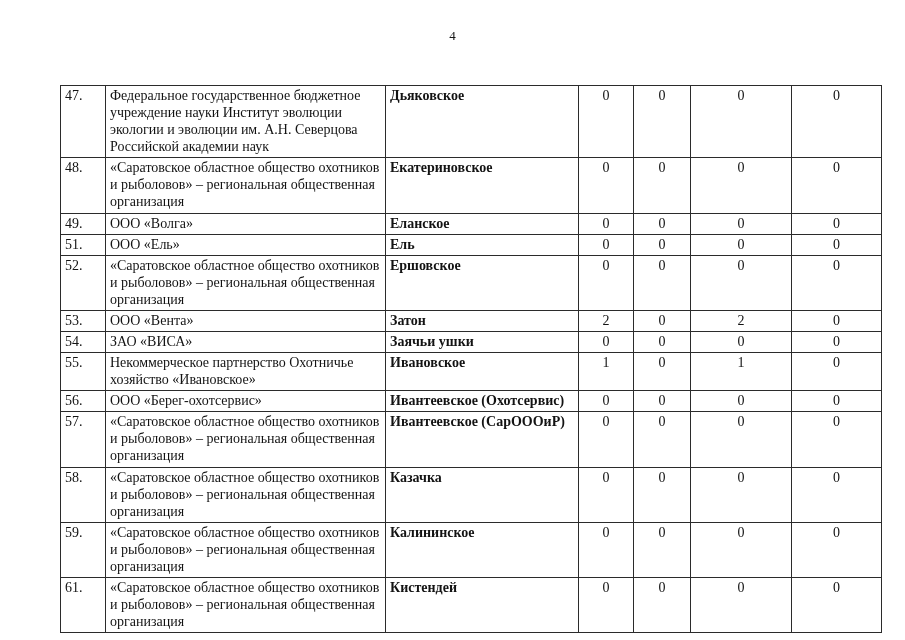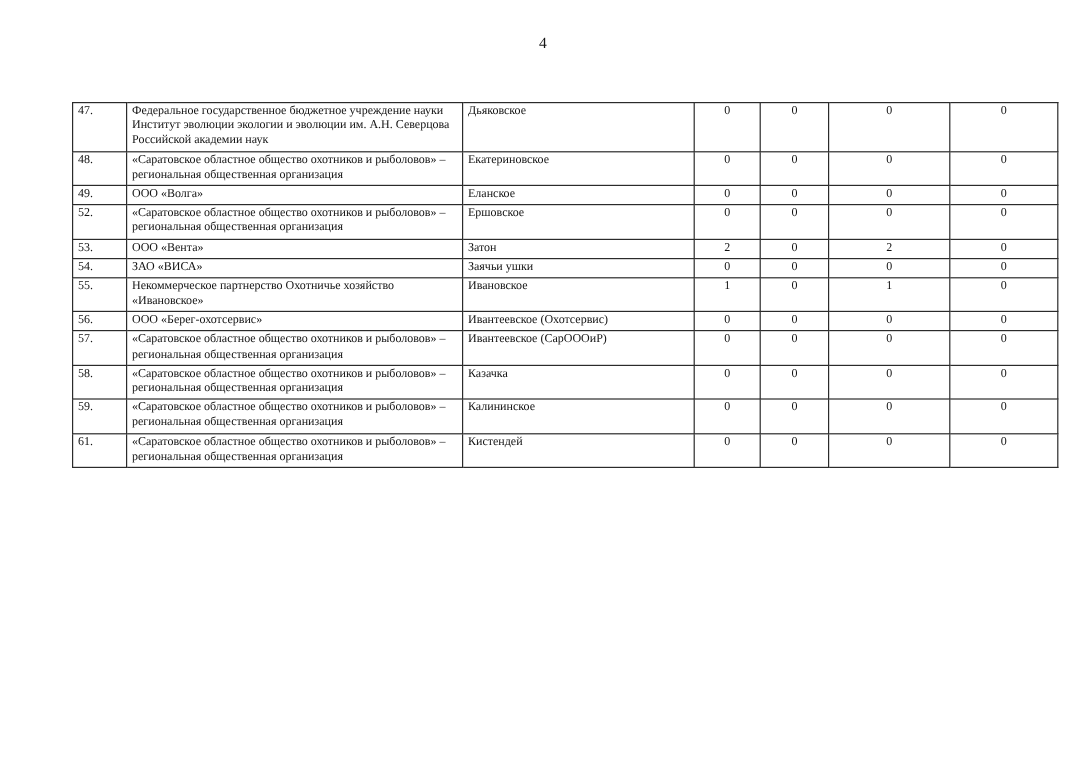--- a/index.html
+++ b/index.html
@@ -24,33 +24,33 @@
   }
   .doc-table-wrap {
     position: absolute;
     top: 85px; left: 60px;
     width: 821px;
   }
   table.doc-table {
     border-collapse: collapse;
     width: 821px;
     table-layout: fixed;
-    font-size: 10px;
+    font-size: 14px;
     line-height: 1.22;
     color: #131313;
     padding-left: 36px;
   }
   table.doc-table td {
     border: 1px solid #2b2b2b;
     vertical-align: top;
     padding: 1px 4px 2px 4px;
   }
   td.col-num   { width: 45px;  text-align: left; padding-left: 9px; }
   td.col-name  { width: 280px; text-align: left; padding-left: 7px; padding-right: 10px; }
-  td.col-ground{ width: 193px; text-align: left; padding-left: 7px; }
+  td.col-ground{ width: 193px; text-align: left; padding-left: 7px; font-weight: bold; }
   td.col-v1 { width: 55px;  text-align: center; }
   td.col-v2 { width: 57px;  text-align: center; }
   td.col-v3 { width: 101px; text-align: center; }
   td.col-v4 { width: 90px;  text-align: center; }
 </style>
 </head>
 <body>
 
 <div class="page">
   <div class="page-number">4</div>
@@ -73,20 +73,29 @@
             <td class="col-ground">Екатериновское</td>
             <td class="col-v1">0</td>
             <td class="col-v2">0</td>
             <td class="col-v3">0</td>
             <td class="col-v4">0</td>
           </tr>
           <tr>
             <td class="col-num">49.</td>
             <td class="col-name">ООО «Волга»</td>
             <td class="col-ground">Еланское</td>
+            <td class="col-v1">0</td>
+            <td class="col-v2">0</td>
+            <td class="col-v3">0</td>
+            <td class="col-v4">0</td>
+          </tr>
+          <tr>
+            <td class="col-num">51.</td>
+            <td class="col-name">ООО «Ель»</td>
+            <td class="col-ground">Ель</td>
             <td class="col-v1">0</td>
             <td class="col-v2">0</td>
             <td class="col-v3">0</td>
             <td class="col-v4">0</td>
           </tr>
           <tr>
             <td class="col-num">52.</td>
             <td class="col-name">«Саратовское областное общество охотников и рыболовов» – региональная общественная организация</td>
             <td class="col-ground">Ершовское</td>
             <td class="col-v1">0</td>

